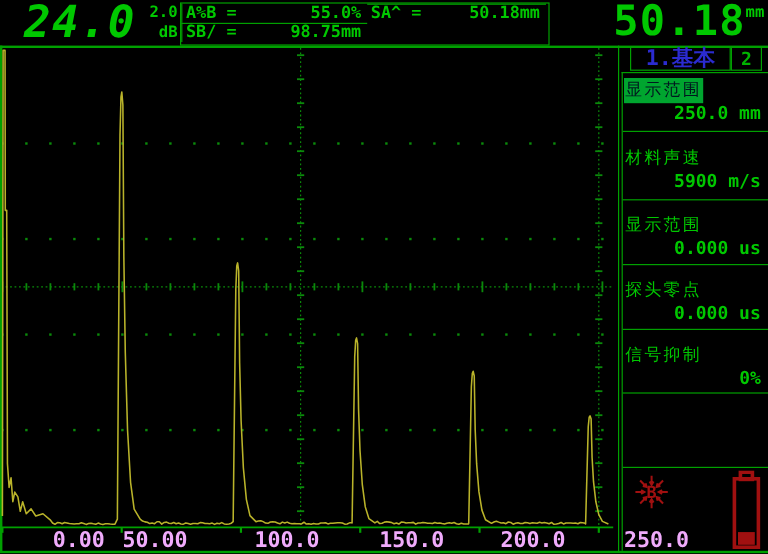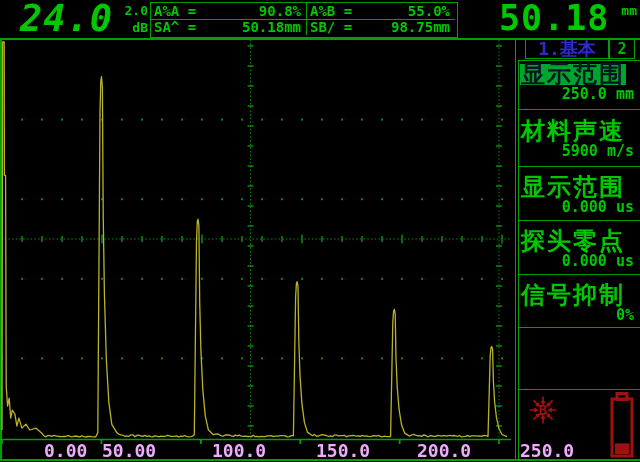--- a/index.html
+++ b/index.html
@@ -8,65 +8,61 @@
   .abs{position:absolute;}
   
   #gain-main{left:20px;top:1px;font-size:37px;font-weight:bold;letter-spacing:1px;color:#00c800;line-height:36px;font-style:italic;}
   #gain-step-col{left:110px;top:2px;width:38px;text-align:right;font-size:13px;font-weight:bold;line-height:17px;}
   #meas-box{left:150px;top:2px;width:306px;height:34px;border:1px solid #00a000;
             display:grid;grid-template-columns:155px 149px;grid-template-rows:16px 16px;}
   .meas-cell{display:flex;justify-content:space-between;align-items:center;
              font-size:14px;font-weight:bold;padding:0 5px 0 3px;line-height:15px;}
   .meas-cell.bl{border-left:1px solid #00a000;}
   .meas-cell.bt{border-top:1px solid #00a000;}
-  #primary-reading{right:3px;top:0px;display:flex;align-items:flex-start;gap:12px;}
+  #primary-reading{right:3px;top:0px;display:flex;align-items:flex-start;}
   #primary-value{font-size:35px;font-weight:bold;line-height:36px;letter-spacing:1px;}
   #primary-unit{font-size:13px;font-weight:bold;margin-top:3px;}
   #header-sep{left:0;top:38px;width:640px;height:2px;background:#00a000;}
   
   #plot-left-border{left:0;top:38px;width:2px;height:422px;background:#00a000;}
   #bottom-border{left:0;top:459px;width:640px;height:2px;background:#00a000;}
   #scope{left:0;top:0;width:640px;height:462px;z-index:2;pointer-events:none;}
   .axis-label{position:absolute;top:443px;font-size:18px;font-weight:bold;line-height:16px;
               color:#f0abfc;z-index:3;white-space:nowrap;padding-left:42px;}
   
   #sidebar{left:515px;top:38px;width:125px;height:422px;border-left:1px solid #00a000;box-sizing:border-box;}
   #tab-row{position:relative;height:22px;}
   #tab-basic{position:absolute;left:9px;top:1px;width:84px;height:20px;border:1px solid #00a000;
              box-sizing:border-box;text-align:center;font-size:18px;font-weight:bold;
              color:#2b2bd0;line-height:18px;}
   #tab-2{position:absolute;left:93px;top:1px;width:26px;height:20px;border:1px solid #00a000;
          box-sizing:border-box;text-align:center;font-size:15px;font-weight:bold;
          color:#00b400;line-height:18px;}
   #side-body{margin-left:2px;border-left:1px solid #00a000;border-top:1px solid #00a000;}
   .side-item{box-sizing:border-box;border-bottom:1px solid #00a000;padding-top:3px;}
-  .side-label{display:inline-block;margin-left:1px;font-size:24px;font-weight:bold;
+  .side-label{display:inline-block;margin-left:1px;font-size:14px;font-weight:normal;
               letter-spacing:2px;line-height:21px;padding:0 1px;
               font-family:"DejaVu Sans","Liberation Sans",sans-serif;}
   .side-label.selected{background:#00a52f;color:#00181f;}
   .side-value{text-align:right;padding-right:6px;font-size:15px;font-weight:bold;line-height:17px;}
   #side-spacer{box-sizing:border-box;border-bottom:1px solid #00a000;height:62px;}
   #icon-cell{position:relative;height:69px;}
   
   .noselect{user-select:none;}
 </style>
 </head>
 <body class="noselect">
 
 <div class="abs" id="gain-main">24.0</div>
 <div class="abs" id="gain-step-col">
   <div>2.0</div>
   <div>dB</div>
 </div>
 
 <div class="abs" id="meas-box">
-  <div class="meas-cell">
-    <span>A%A =</span>
-    <span>90.8%</span>
-  </div>
   <div class="meas-cell bl">
     <span>A%B =</span>
     <span>55.0%</span>
   </div>
   <div class="meas-cell bt">
     <span>SA^ =</span>
     <span>50.18mm</span>
   </div>
   <div class="meas-cell bl bt">
     <span>SB/ =</span>

